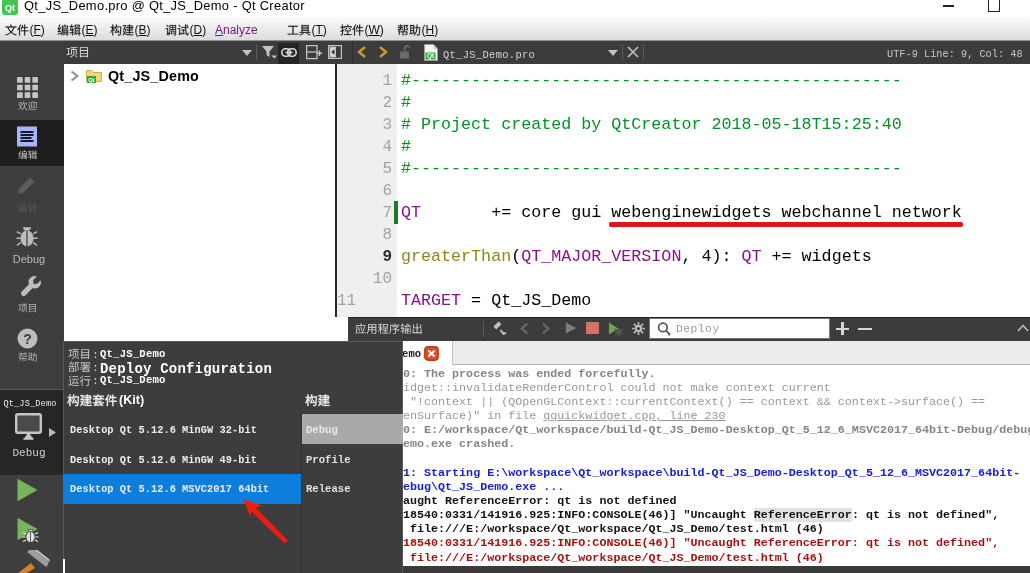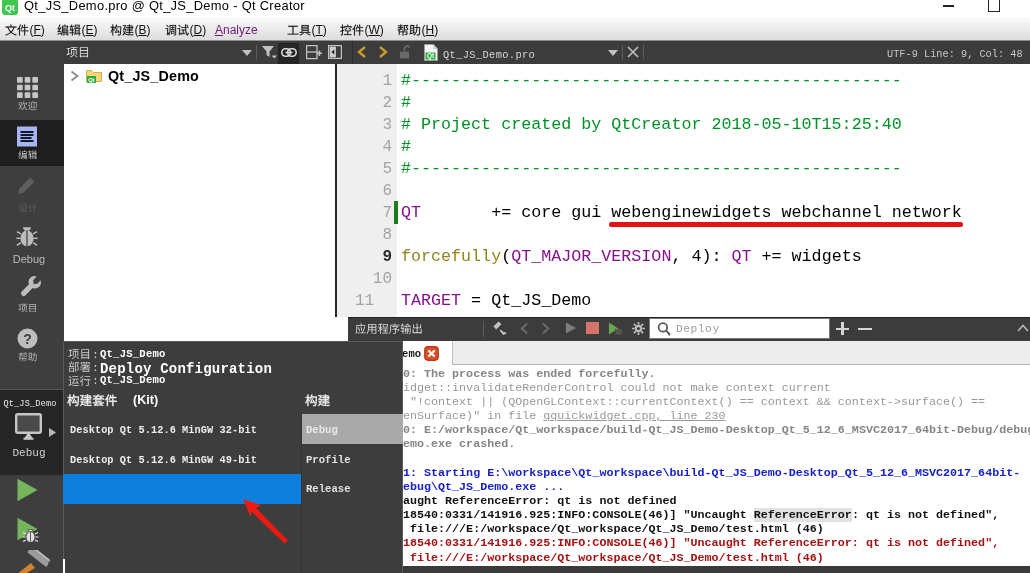--- a/index.html
+++ b/index.html
@@ -312,31 +312,31 @@
 <div class="abs mono" style="left:337px;top:70px;width:55px;text-align:right;font-size:16px;line-height:22px;font-weight:normal;color:#a3a3a3">1</div>
 <div class="abs mono" style="left:337px;top:92px;width:55px;text-align:right;font-size:16px;line-height:22px;font-weight:normal;color:#a3a3a3">2</div>
 <div class="abs mono" style="left:337px;top:114px;width:55px;text-align:right;font-size:16px;line-height:22px;font-weight:normal;color:#a3a3a3">3</div>
 <div class="abs mono" style="left:337px;top:136px;width:55px;text-align:right;font-size:16px;line-height:22px;font-weight:normal;color:#a3a3a3">4</div>
 <div class="abs mono" style="left:337px;top:158px;width:55px;text-align:right;font-size:16px;line-height:22px;font-weight:normal;color:#a3a3a3">5</div>
 <div class="abs mono" style="left:337px;top:180px;width:55px;text-align:right;font-size:16px;line-height:22px;font-weight:normal;color:#a3a3a3">6</div>
 <div class="abs mono" style="left:337px;top:202px;width:55px;text-align:right;font-size:16px;line-height:22px;font-weight:normal;color:#a3a3a3">7</div>
 <div class="abs mono" style="left:337px;top:224px;width:55px;text-align:right;font-size:16px;line-height:22px;font-weight:normal;color:#a3a3a3">8</div>
 <div class="abs mono" style="left:337px;top:246px;width:55px;text-align:right;font-size:16px;line-height:22px;font-weight:bold;color:#2b2b2b">9</div>
 <div class="abs mono" style="left:337px;top:268px;width:55px;text-align:right;font-size:16px;line-height:22px;font-weight:normal;color:#a3a3a3">10</div>
-<div class="abs mono" style="left:337px;top:290px;width:55px;text-align:center;font-size:16px;line-height:22px;font-weight:normal;color:#a3a3a3">11</div>
+<div class="abs mono" style="left:337px;top:290px;width:55px;text-align:left;font-size:16px;line-height:22px;font-weight:normal;color:#a3a3a3">11</div>
 <div class="abs" style="left:394px;top:201px;width:3.5px;height:23px;background:#1d7d1d"></div>
 <div class="abs mono" style="left:401px;top:70px;color:#000;font-size:16.7px;line-height:22px;letter-spacing:0px;white-space:pre"><span style="color:#009224">#-------------------------------------------------</span>
 <span style="color:#009224">#</span>
-<span style="color:#009224"># Project created by QtCreator 2018-05-10T15:25:40</span>
+<span style="color:#009224"># Project created by QtCreator 2018-05-18T15:25:40</span>
 <span style="color:#009224">#</span>
 <span style="color:#009224">#-------------------------------------------------</span>
 
 <span style="color:#88128e">QT</span>       += core gui webenginewidgets webchannel network
 
-<span style="color:#90851c">forcefully</span>(<span style="color:#88128e">QT_MAJOR_VERSION</span>, 4): <span style="color:#88128e">QT</span> += widgets
+<span style="color:#90851c">greaterThan</span>(<span style="color:#88128e">QT_MAJOR_VERSION</span>, 4): <span style="color:#88128e">QT</span> += widgets
 
 <span style="color:#88128e">TARGET</span> = Qt_JS_Demo</div>
 <div class="abs" style="left:609px;top:222px;width:354px;height:4.5px;background:#e21313;border-radius:2px"></div>
 <div class="abs" style="left:335px;top:317px;width:13px;height:24px;background:#fff"></div>
 <div class="abs" style="left:348px;top:317px;width:682px;height:24px;background:#3c3c3c;border-top:1px solid #222"></div>
 <div class="abs" style="left:355px;top:322.5px">
       <svg width="67.8" height="13.56" style="overflow:visible" viewBox="0 0 67.8 13.56">
         <g fill="#e0e0e0" transform="translate(0,9.94) scale(0.01130,-0.01130)">
           <use href="#u24212" x="0"></use>
           <use href="#u29992" x="1000"></use>
@@ -436,33 +436,34 @@
 <div class="abs" style="left:67px;top:394px">
       <svg width="50.4" height="15.12" style="overflow:visible" viewBox="0 0 50.4 15.12">
         <g fill="#fff" stroke="#fff" stroke-width="30" transform="translate(0,11.09) scale(0.01260,-0.01260)">
           <use href="#u26500" x="0"></use>
           <use href="#u24314" x="1000"></use>
           <use href="#u22871" x="2000"></use>
           <use href="#u20214" x="3000"></use>
         </g>
       </svg>
     </div>
-<div class="abs" style="left:133px;top:393px;font-size:12.6px;font-weight:bold;color:#fff">(Kit)</div>
+<div class="abs" style="left:119px;top:393px;font-size:12.6px;font-weight:bold;color:#fff">(Kit)</div>
 <div class="abs" style="left:305px;top:394px">
       <svg width="25.2" height="15.12" style="overflow:visible" viewBox="0 0 25.2 15.12">
         <g fill="#fff" stroke="#fff" stroke-width="30" transform="translate(0,11.09) scale(0.01260,-0.01260)">
           <use href="#u26500" x="0"></use>
           <use href="#u24314" x="1000"></use>
         </g>
       </svg>
     </div>
 <div class="abs" style="left:301px;top:412px;width:1px;height:161px;background:#333"></div>
 <div class="abs" style="left:302px;top:414px;width:101px;height:30px;background:#a9a9a9"></div>
 <div class="abs" style="left:63px;top:474px;width:238px;height:30px;background:#0e7edd"></div>
 <div class="abs mono" style="left:70px;top:424px;font-size:10.3px;font-weight:bold;color:#ececec;letter-spacing:0.05px">Desktop Qt 5.12.6 MinGW 32-bit</div>
 <div class="abs mono" style="left:306px;top:424px;font-size:10.6px;font-weight:bold;color:#e8e8e8">Debug</div>
 <div class="abs mono" style="left:70px;top:453.7px;font-size:10.3px;font-weight:bold;color:#ececec;letter-spacing:0.05px">Desktop Qt 5.12.6 MinGW 49-bit</div>
 <div class="abs mono" style="left:306px;top:453.7px;font-size:10.6px;font-weight:bold;color:#e0e0e0">Profile</div>
+<div class="abs mono" style="left:70px;top:483.4px;font-size:10.3px;font-weight:bold;color:#ececec;letter-spacing:0.05px">Desktop Qt 5.12.6 MSVC2017 64bit</div>
 <div class="abs mono" style="left:306px;top:483.4px;font-size:10.6px;font-weight:bold;color:#e0e0e0">Release</div>
 <svg class="abs" style="left:240px;top:495px" width="52" height="52" viewBox="0 0 52 52">
 <path d="M3 4 L21.5 10.4 L16 13 L48 45.5 L44.5 48.5 L11.5 16.5 L10.7 22 Z" fill="#ee1b12"></path>
     </svg>
 <div class="abs" style="left:63px;top:559px;width:2px;height:14px;background:#fff"></div>
 </div>
 </body></html>

